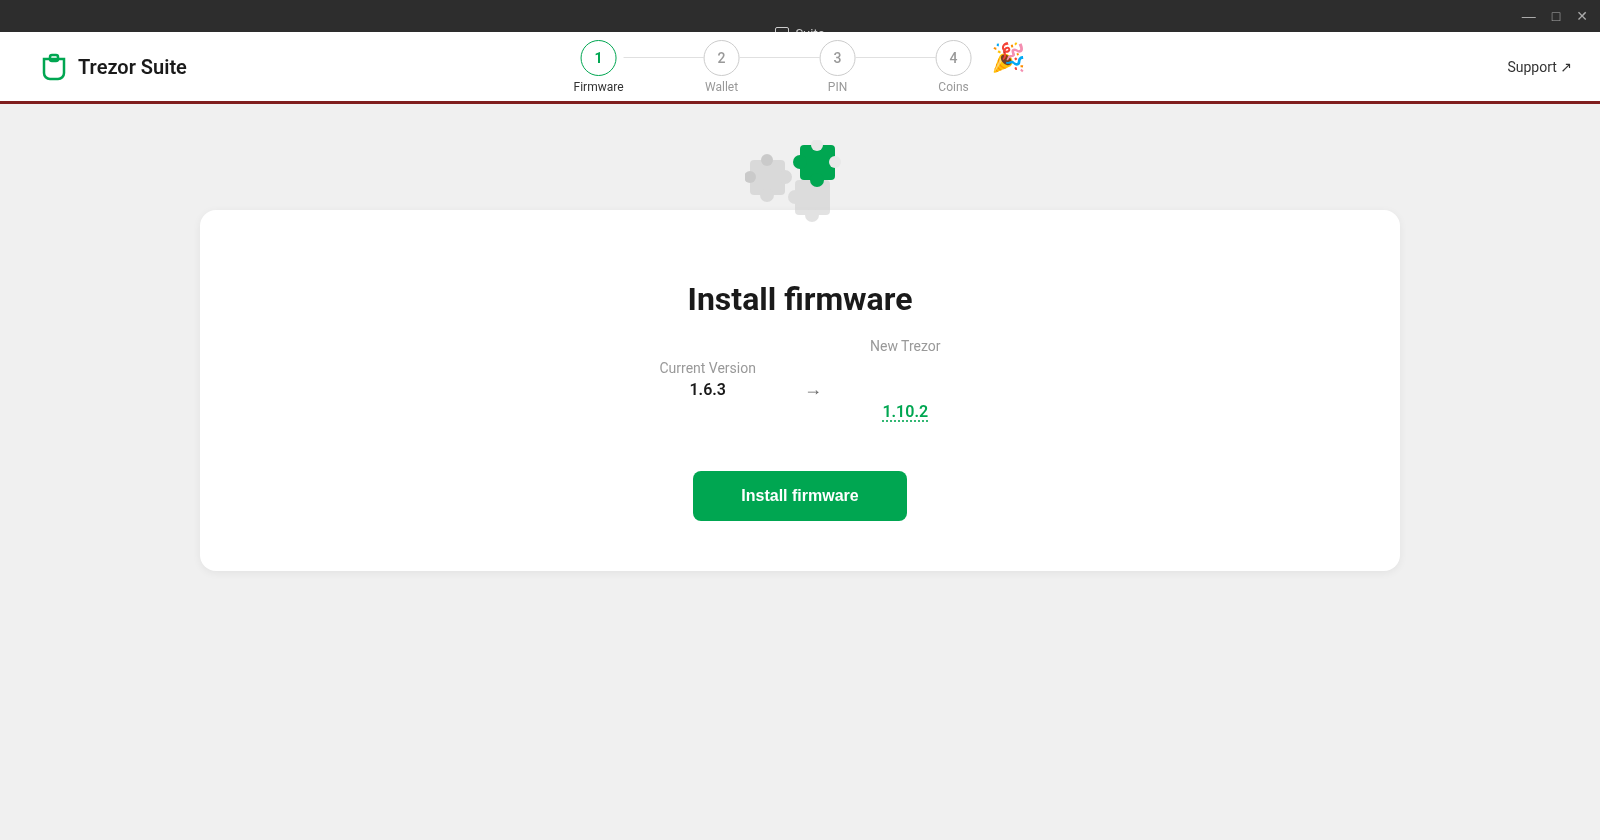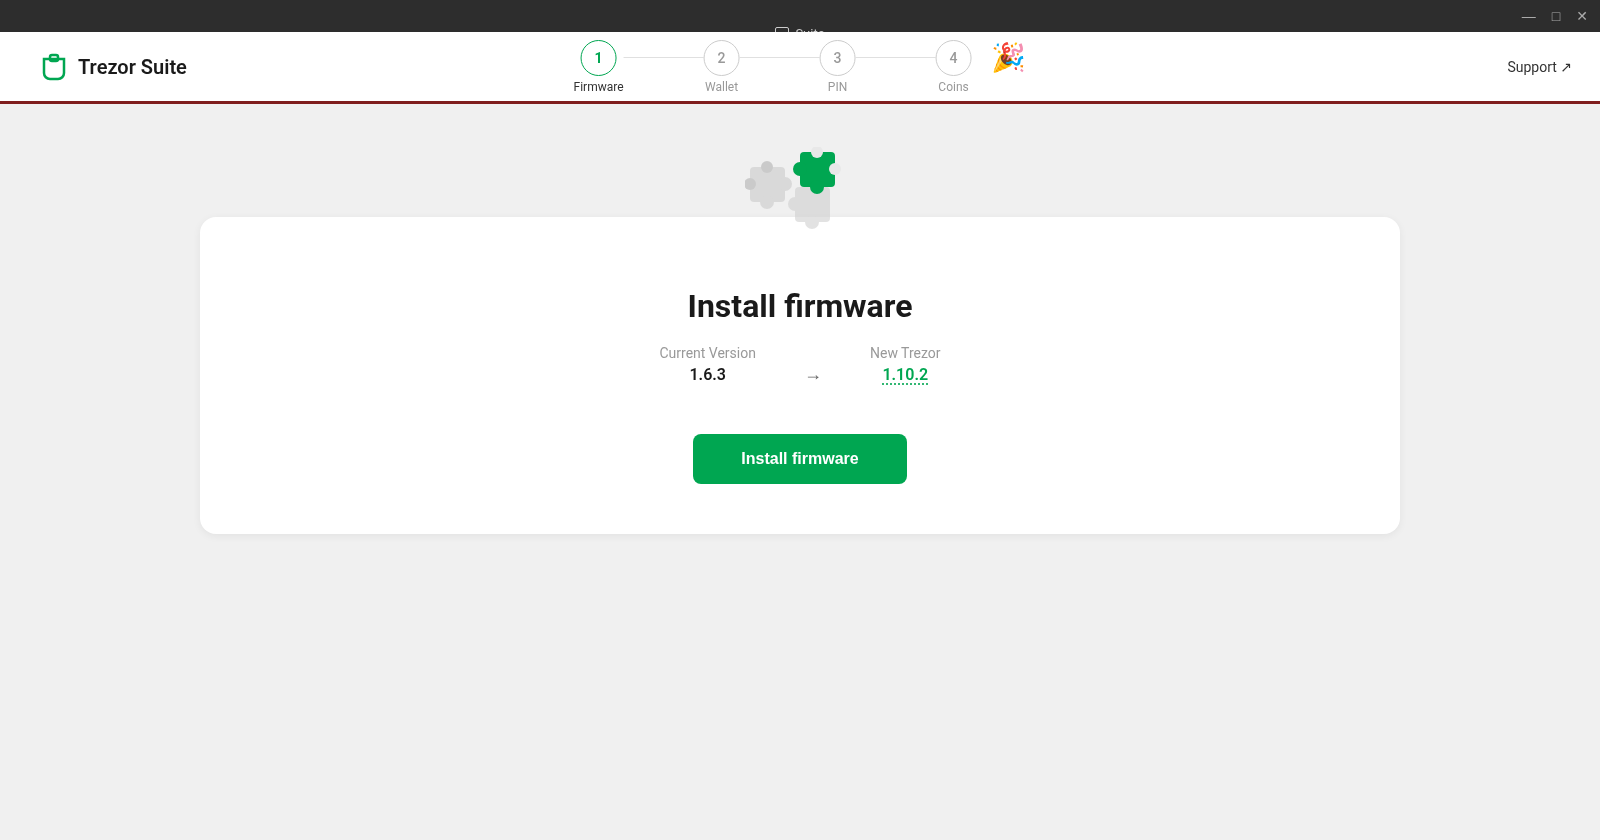--- a/index.html
+++ b/index.html
@@ -149,21 +149,21 @@
       gap: 4px;
     }
 
     
     .main {
       flex: 1;
       background: #f0f0f0;
       display: flex;
       align-items: flex-start;
       justify-content: center;
-      padding-top: 13px;
+      padding-top: 6px;
       overflow: hidden;
     }
 
     
     .card-wrapper {
       width: 1200px;
       position: relative;
       display: flex;
       flex-direction: column;
       align-items: center;
@@ -229,20 +229,21 @@
       font-size: 16px;
       font-weight: 600;
       color: #1a1a1a;
     }
 
     .version-number.new {
       color: #00a651;
       text-decoration: underline;
       text-decoration-style: dotted;
       text-underline-offset: 4px;
+      margin-top: 44px;
     }
 
     .arrow-icon {
       font-size: 18px;
       color: #666;
       margin-bottom: -18px;
     }
 
     
     .install-btn {

